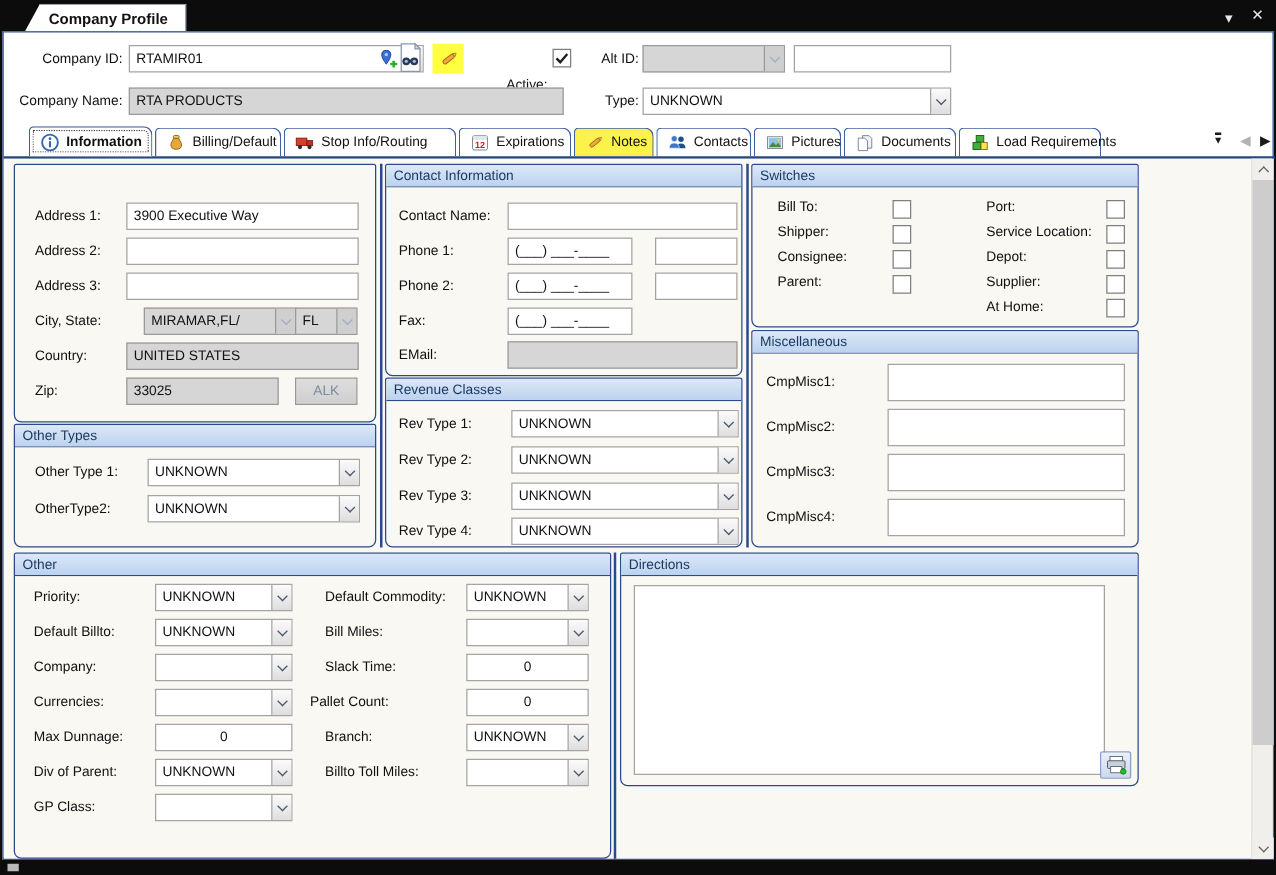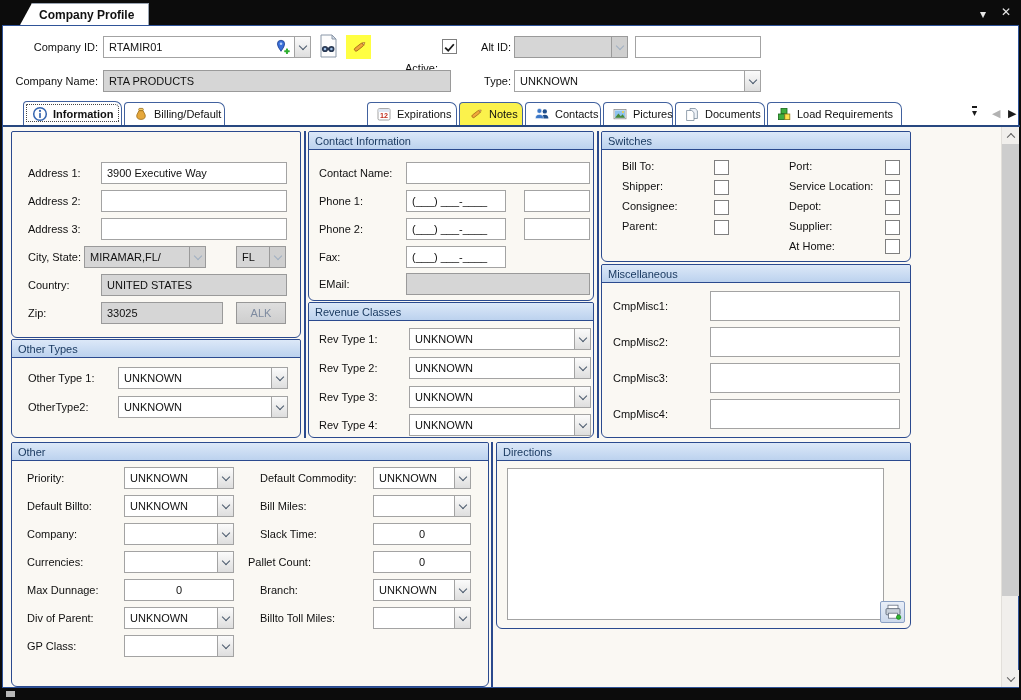--- a/index.html
+++ b/index.html
@@ -65,21 +65,21 @@
     <div class="title-tab">
       <span>Company Profile</span>
     </div>
     <span class="win-btn" style="left:980px;top:6px;">▾</span>
     <span class="win-btn" style="left:1001px;font-weight:bold;">✕</span>
   </div>
 
   <div class="body">
 
     <span class="lbl r" style="left:6px;top:10px;width:89px;">Company ID:</span>
-    <div class="combo" style="left:100px;top:10px;width:208px;">
+    <div class="combo" style="left:100px;top:10px;width:236px;">
       <span class="val" style="right:40px;">RTAMIR01</span>
       <span style="position:absolute;right:19px;top:2px;width:17px;height:17px;">
         <svg viewBox="0 0 16 16" width="17" height="17">
             <path d="M6.6 1.2 Q10 1.2 10 4.6 Q10 7 6.6 11.6 Q3.2 7 3.2 4.6 Q3.2 1.2 6.6 1.2 Z" fill="#3a6fd8" stroke="#1a3a8a" stroke-width="0.7"></path>
             <circle cx="6.6" cy="4.4" r="1.2" fill="#b8d0f8"></circle>
             <rect x="9.6" y="10.6" width="5.2" height="1.9" rx="0.4" fill="#2fae2f"></rect>
             <rect x="11.25" y="8.95" width="1.9" height="5.2" rx="0.4" fill="#2fae2f"></rect>
           </svg>
       </span>
       <span class="dd">
@@ -138,20 +138,29 @@
           </svg></span>
       <span class="tlabel">Information</span>
     </div>
     <div class="tab" style="left:121px;width:101px;">
       <span class="ticon"><svg viewBox="0 0 16 16" width="16" height="16">
             <path d="M6 4.6 L10 4.6 L12.2 9 Q12.8 13.4 8 13.4 Q3.2 13.4 3.8 9 Z" fill="#e6a83c" stroke="#9a6a14" stroke-width="0.8"></path>
             <rect x="5.7" y="2.4" width="4.6" height="2.2" rx="1" fill="#f4cf6a" stroke="#9a6a14" stroke-width="0.8"></rect>
           </svg></span>
       <span class="tlabel">Billing/Default</span>
     </div>
+    <div class="tab" style="left:224px;width:138px;">
+      <span class="ticon"><svg viewBox="0 0 16 16" width="16" height="16">
+            <rect x="1" y="4.5" width="8.5" height="6" fill="#d4402a" stroke="#7a1a10" stroke-width="0.7"></rect>
+            <rect x="9.5" y="6.5" width="4.6" height="4" fill="#b83322" stroke="#7a1a10" stroke-width="0.7"></rect>
+            <circle cx="4" cy="11.6" r="1.7" fill="#2b2b2b"></circle>
+            <circle cx="11.6" cy="11.6" r="1.7" fill="#2b2b2b"></circle>
+          </svg></span>
+      <span class="tlabel">Stop Info/Routing</span>
+    </div>
     <div class="tab" style="left:364px;width:90px;">
       <span class="ticon"><svg viewBox="0 0 16 16" width="16" height="16">
             <rect x="2" y="2.6" width="12" height="11.4" rx="1.4" fill="#fff" stroke="#8a8a8a" stroke-width="0.8"></rect>
             <rect x="2.4" y="3" width="11.2" height="3" fill="#dfe7f2"></rect>
             <text x="8" y="12.2" font-size="7.2" text-anchor="middle" fill="#c02a1a" font-weight="bold" font-family="Liberation Sans, sans-serif">12</text>
           </svg></span>
       <span class="tlabel">Expirations</span>
     </div>
     <div class="tab highlight" style="left:456px;width:64px;">
       <span class="ticon"><svg viewBox="0 0 16 16" width="16" height="16">
@@ -180,21 +189,21 @@
           </svg></span>
       <span class="tlabel">Pictures</span>
     </div>
     <div class="tab" style="left:672px;width:90px;">
       <span class="ticon"><svg viewBox="0 0 16 16" width="16" height="16">
             <path d="M6 2.5 L11.2 2.5 L13.4 4.7 L13.4 12.5 L6 12.5 Z" fill="#eef2f8" stroke="#7a8a9a" stroke-width="0.8"></path>
             <path d="M2.6 4.5 L7.8 4.5 L10 6.7 L10 14.5 L2.6 14.5 Z" fill="#fff" stroke="#7a8a9a" stroke-width="0.8"></path>
           </svg></span>
       <span class="tlabel">Documents</span>
     </div>
-    <div class="tab" style="left:764px;width:135px;">
+    <div class="tab" style="left:764px;width:114px;">
       <span class="ticon"><svg viewBox="0 0 16 16" width="16" height="16">
             <rect x="5" y="2.4" width="6" height="5.2" fill="#3fae3f" stroke="#1a6a1a" stroke-width="0.8"></rect>
             <rect x="2.4" y="8" width="6" height="5.6" fill="#3fae3f" stroke="#1a6a1a" stroke-width="0.8"></rect>
             <rect x="8.8" y="8" width="5" height="5.6" fill="#ffe24c" stroke="#8a7a1a" stroke-width="0.8"></rect>
           </svg></span>
       <span class="tlabel">Load Requirements</span>
     </div>
     <span class="tabnav list" style="left:969px;">▾</span>
     <span class="tabnav dim" style="left:989px;">◀</span>
     <span class="tabnav" style="left:1005px;">▶</span>
@@ -207,21 +216,21 @@
       <div class="splitter" style="left:488px;top:315px;height:245px;"></div>
 
       <div class="group" style="left:8px;top:4px;width:290px;height:207px;">
         <span class="lbl" style="left:16px;top:30px;">Address 1:</span>
         <input class="input" style="left: 89px; top: 30px; width: 186px;" value="3900 Executive Way">
         <span class="lbl" style="left:16px;top:58px;">Address 2:</span>
         <input class="input" style="left: 89px; top: 58px; width: 186px;" value="">
         <span class="lbl" style="left:16px;top:86px;">Address 3:</span>
         <input class="input" style="left: 89px; top: 86px; width: 186px;" value="">
         <span class="lbl" style="left:16px;top:114px;">City, State:</span>
-        <div class="combo dis" style="left:72px;top:114px;width:122px;">
+        <div class="combo dis" style="left:103px;top:114px;width:122px;">
           <span class="val">MIRAMAR,FL/</span>
           <span class="dd">
               <i class="chev"></i>
             </span>
         </div>
         <div class="combo dis" style="left:224px;top:114px;width:50px;">
           <span class="val">FL</span>
           <span class="dd">
               <i class="chev"></i>
             </span>

